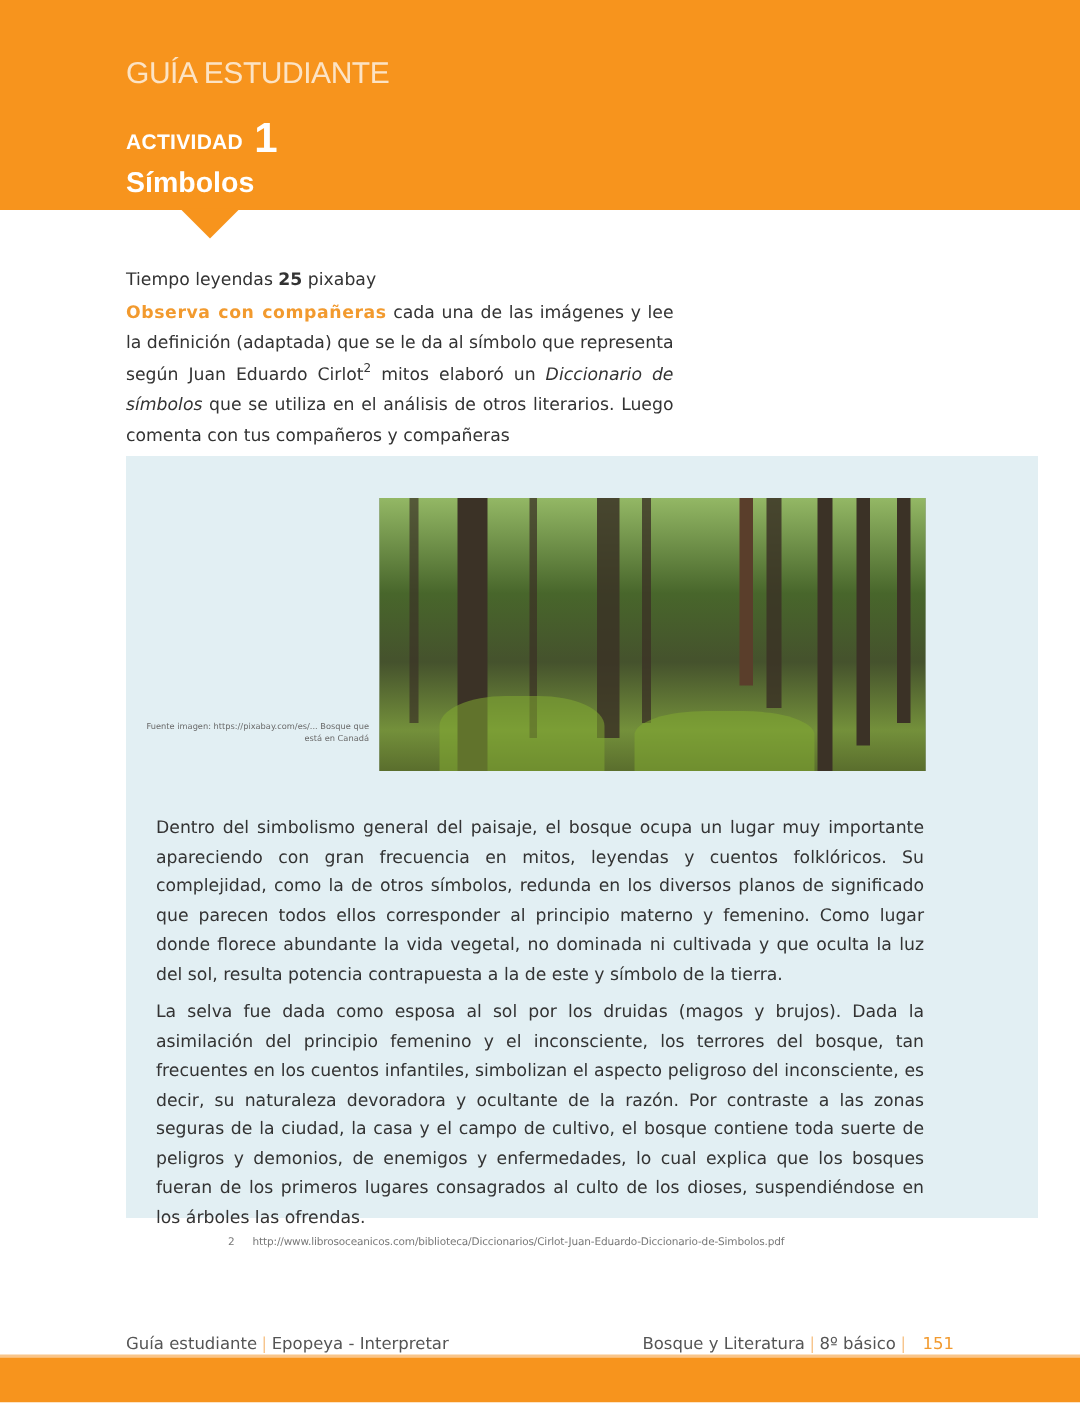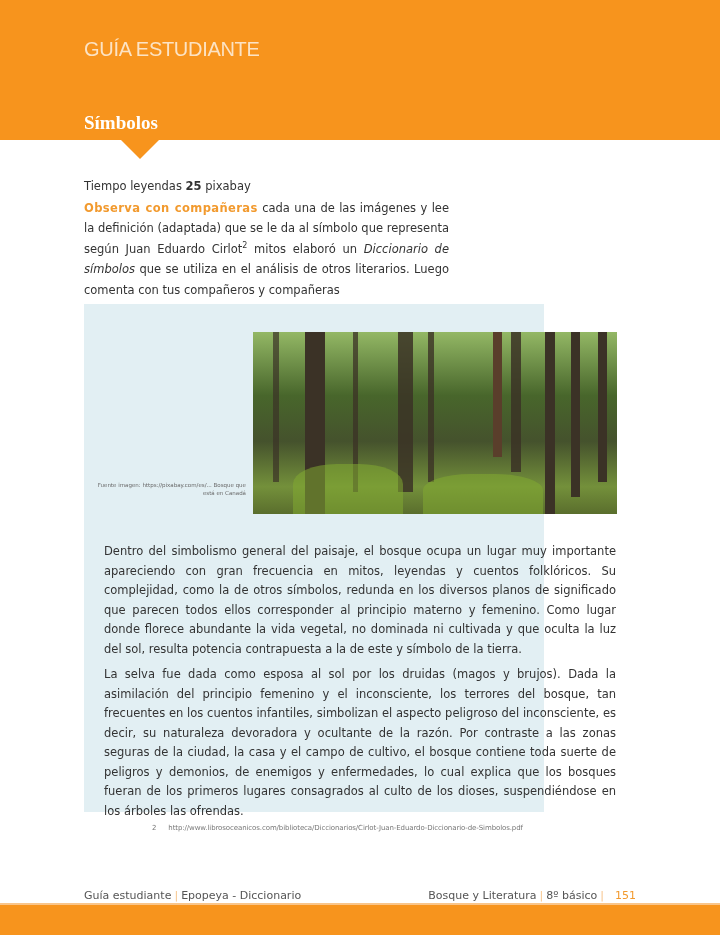--- a/index.html
+++ b/index.html
@@ -7,32 +7,32 @@
   body { position: relative; font-family: "DejaVu Sans", "Liberation Sans", sans-serif; color: #3a3a3a; }
 
   .header { position: absolute; left: 0; top: 0; width: 720px; height: 140px; background: #F7941D; }
   .header-notch { position: absolute; left: 120px; top: 139px; width: 0; height: 0;
     border-left: 20px solid transparent; border-right: 20px solid transparent; border-top: 20px solid #F7941D; }
   .guide-title { position: absolute; left: 84px; top: 38px; font-family: "Liberation Sans", sans-serif;
     font-size: 20px; color: #FCE3C4; letter-spacing: -0.3px; }
   .activity-row { position: absolute; left: 84px; top: 76px; color: #ffffff; font-family: "Liberation Sans", sans-serif; font-weight: bold; }
   .activity-label { font-size: 14px; letter-spacing: 0.2px; }
   .activity-num { font-size: 28px; margin-left: 3px; vertical-align: -2px; }
-  .activity-name { position: absolute; left: 84px; top: 112px; font-family: Liberation Serif, serif;
+  .activity-name { position: absolute; left: 84px; top: 112px; font-family: Liberation Sans, sans-serif;
     font-weight: bold; font-size: 19px; color: #ffffff; }
 
   .intro { position: absolute; left: 84px; top: 176px; width: 365px; font-size: 11.5px; line-height: 20.5px; color: #333; }
   .time-line { margin-bottom: 1px; font-size: 11.5px; }
   .time-line b { font-weight: bold; }
   .intro-para { text-align: justify; }
   .highlight { color: #F29A2E; font-weight: bold; letter-spacing: 0.4px; }
   .intro-para i { font-style: italic; }
   sup { font-size: 8px; vertical-align: super; line-height: 0; }
 
-  .panel { position: absolute; left: 84px; top: 304px; width: 460px; height: 508px; background: #E2EFF3; }
+  .panel { position: absolute; left: 84px; top: 304px; width: 608px; height: 508px; background: #E2EFF3; }
   .photo { position: absolute; left: 169px; top: 28px; width: 364px; height: 182px; overflow: hidden;
     background:
       linear-gradient(180deg, rgba(160,200,110,0.85) 0%, rgba(70,110,40,0.6) 35%, rgba(60,70,40,0.4) 60%, rgba(120,150,60,0.9) 85%, rgba(90,110,45,1) 100%),
       #4b5a30; }
   .trunk { position: absolute; top: 0; background: #3b3226; }
   .moss { position: absolute; bottom: 0; height: 50px; background: rgba(130,170,50,0.55); border-radius: 40% 40% 0 0; }
   .caption { position: absolute; left: 12px; top: 178px; width: 150px; font-size: 5.5px; line-height: 7.5px;
     color: #6a6a6a; text-align: right; }
 
   .body-text { position: absolute; left: 20px; width: 512px; font-size: 11.5px; line-height: 19.5px; text-align: justify; color: #333; }
@@ -48,20 +48,24 @@
   .sep { color: #F7C48A; margin: 0 3px; }
   .page-num { color: #F29A2E; margin-left: 8px; margin-top: 20px; }
   .footer-line { position: absolute; left: 0; top: 903px; width: 720px; height: 2px; background: #F9C58A; }
   .footer-band { position: absolute; left: 0; top: 905px; width: 720px; height: 30px; background: #F7941D; }
 </style>
 </head>
 <body>
 
 <div class="header">
   <div class="guide-title">GUÍA ESTUDIANTE</div>
+  <div class="activity-row">
+    <span class="activity-label">ACTIVIDAD</span>
+    <span class="activity-num">1</span>
+  </div>
   <div class="activity-name">Símbolos</div>
 </div>
 <div class="header-notch"></div>
 
 <div class="intro">
   <div class="time-line">
     <span>Tiempo leyendas </span><b>25</b><span> pixabay</span>
   </div>
   <p class="intro-para">
     <span class="highlight">Observa con compañeras</span><span> cada una de las imágenes y lee la definición (adaptada) que se le da al símbolo que representa según Juan Eduardo Cirlot</span><sup>2</sup><span> mitos elaboró un </span><i>Diccionario de símbolos</i><span> que se utiliza en el análisis de otros literarios. Luego comenta con tus compañeros y compañeras</span>
@@ -88,20 +92,20 @@
   <p class="body-text p1">Dentro del simbolismo general del paisaje, el bosque ocupa un lugar muy importante apareciendo con gran frecuencia en mitos, leyendas y cuentos folklóricos. Su complejidad, como la de otros símbolos, redunda en los diversos planos de significado que parecen todos ellos corresponder al principio materno y femenino. Como lugar donde florece abundante la vida vegetal, no dominada ni cultivada y que oculta la luz del sol, resulta potencia contrapuesta a la de este y símbolo de la tierra.</p>
   <p class="body-text p2">La selva fue dada como esposa al sol por los druidas (magos y brujos). Dada la asimilación del principio femenino y el inconsciente, los terrores del bosque, tan frecuentes en los cuentos infantiles, simbolizan el aspecto peligroso del inconsciente, es decir, su naturaleza devoradora y ocultante de la razón. Por contraste a las zonas seguras de la ciudad, la casa y el campo de cultivo, el bosque contiene toda suerte de peligros y demonios, de enemigos y enfermedades, lo cual explica que los bosques fueran de los primeros lugares consagrados al culto de los dioses, suspendiéndose en los árboles las ofrendas.</p>
 </div>
 
 <div class="footnote">
   <span class="footnote-num">2</span><span>http://www.librosoceanicos.com/biblioteca/Diccionarios/Cirlot-Juan-Eduardo-Diccionario-de-Simbolos.pdf</span>
 </div>
 
 <div class="footer">
   <div class="footer-left">
-    <span>Guía estudiante</span><span class="sep">|</span><span>Epopeya - Diccionario</span>
+    <span>Guía estudiante</span><span class="sep">|</span><span>Epopeya - Interpretar</span>
   </div>
   <div class="footer-right">
     <span>Bosque y Literatura</span><span class="sep">|</span><span>8º básico</span><span class="sep">|</span><span class="page-num">151</span>
   </div>
 </div>
 <div class="footer-line"></div>
 <div class="footer-band"></div>
 
 </body></html>

